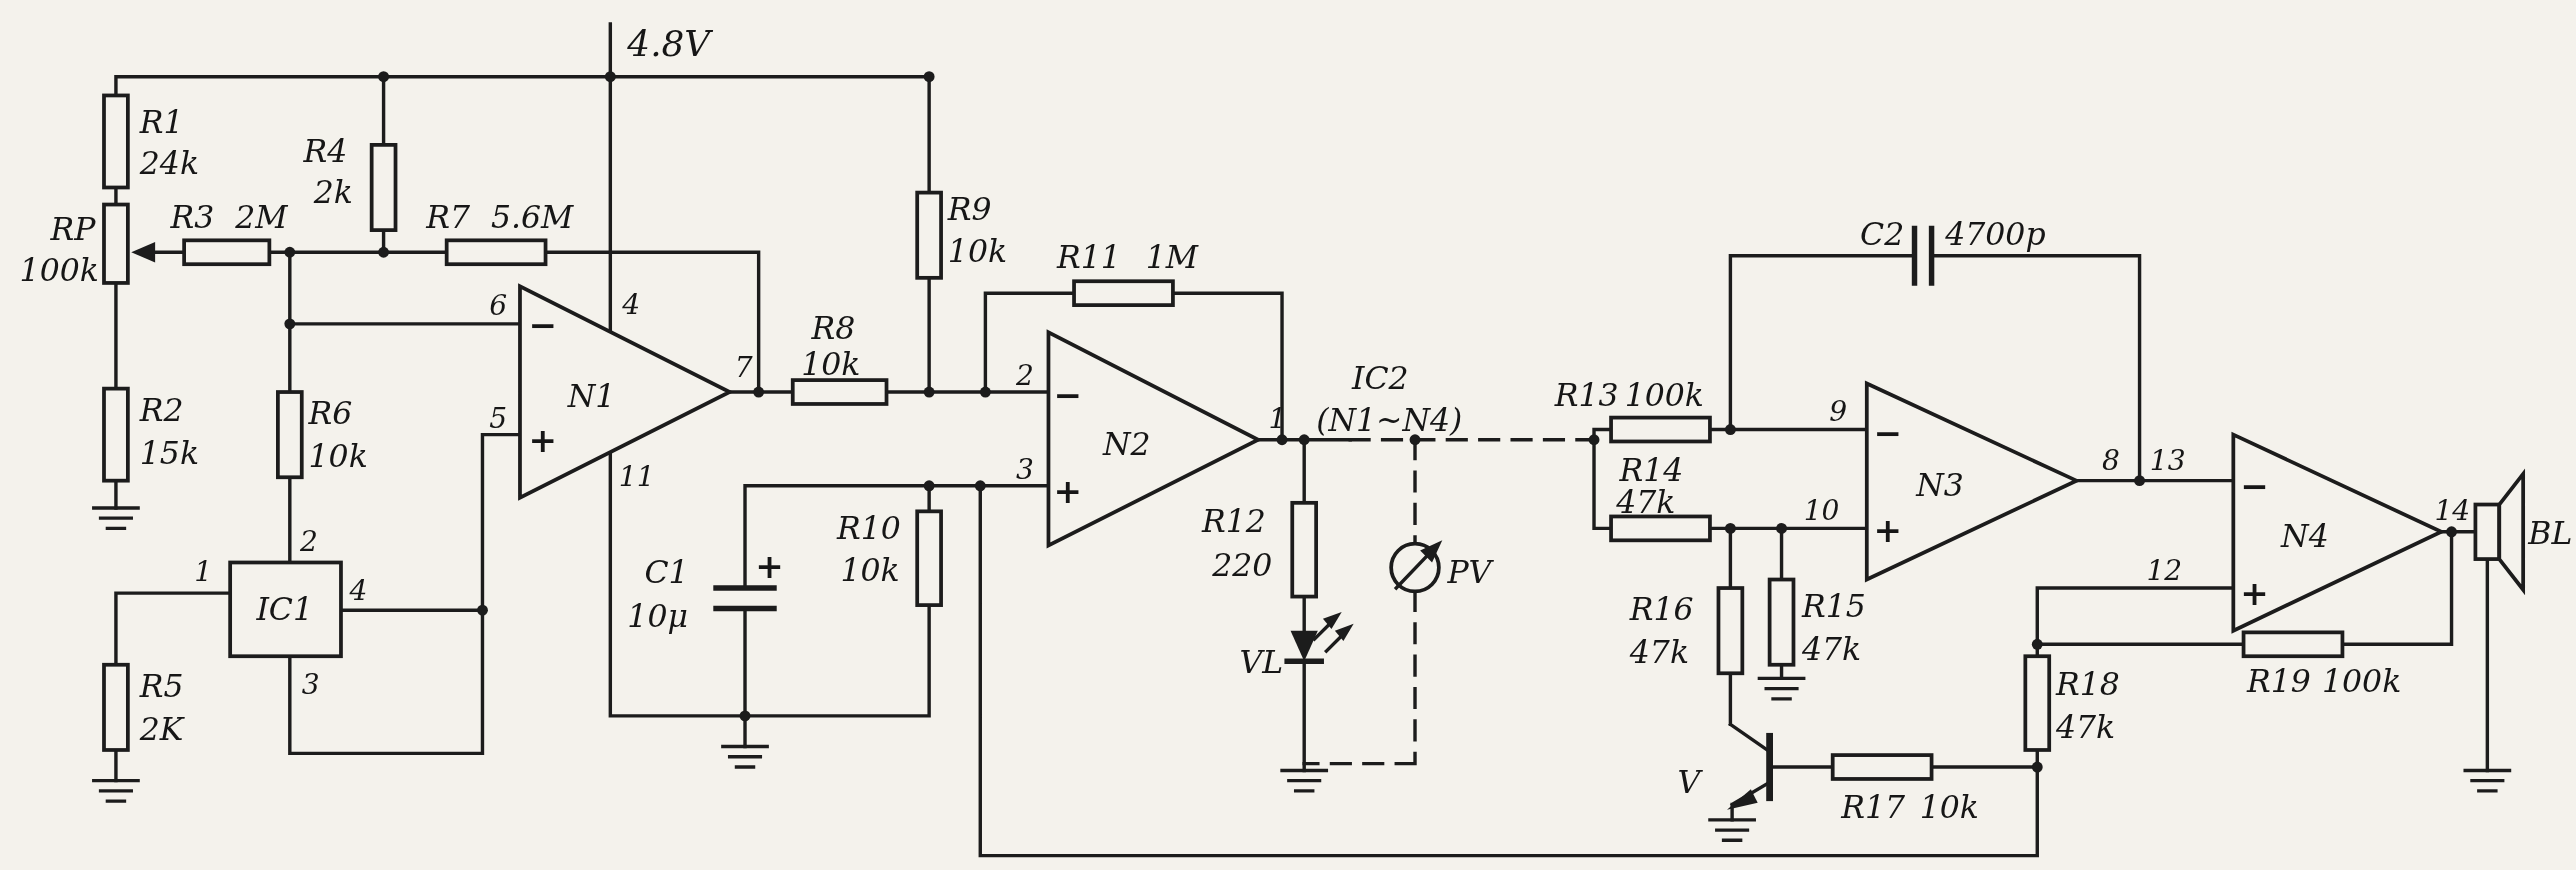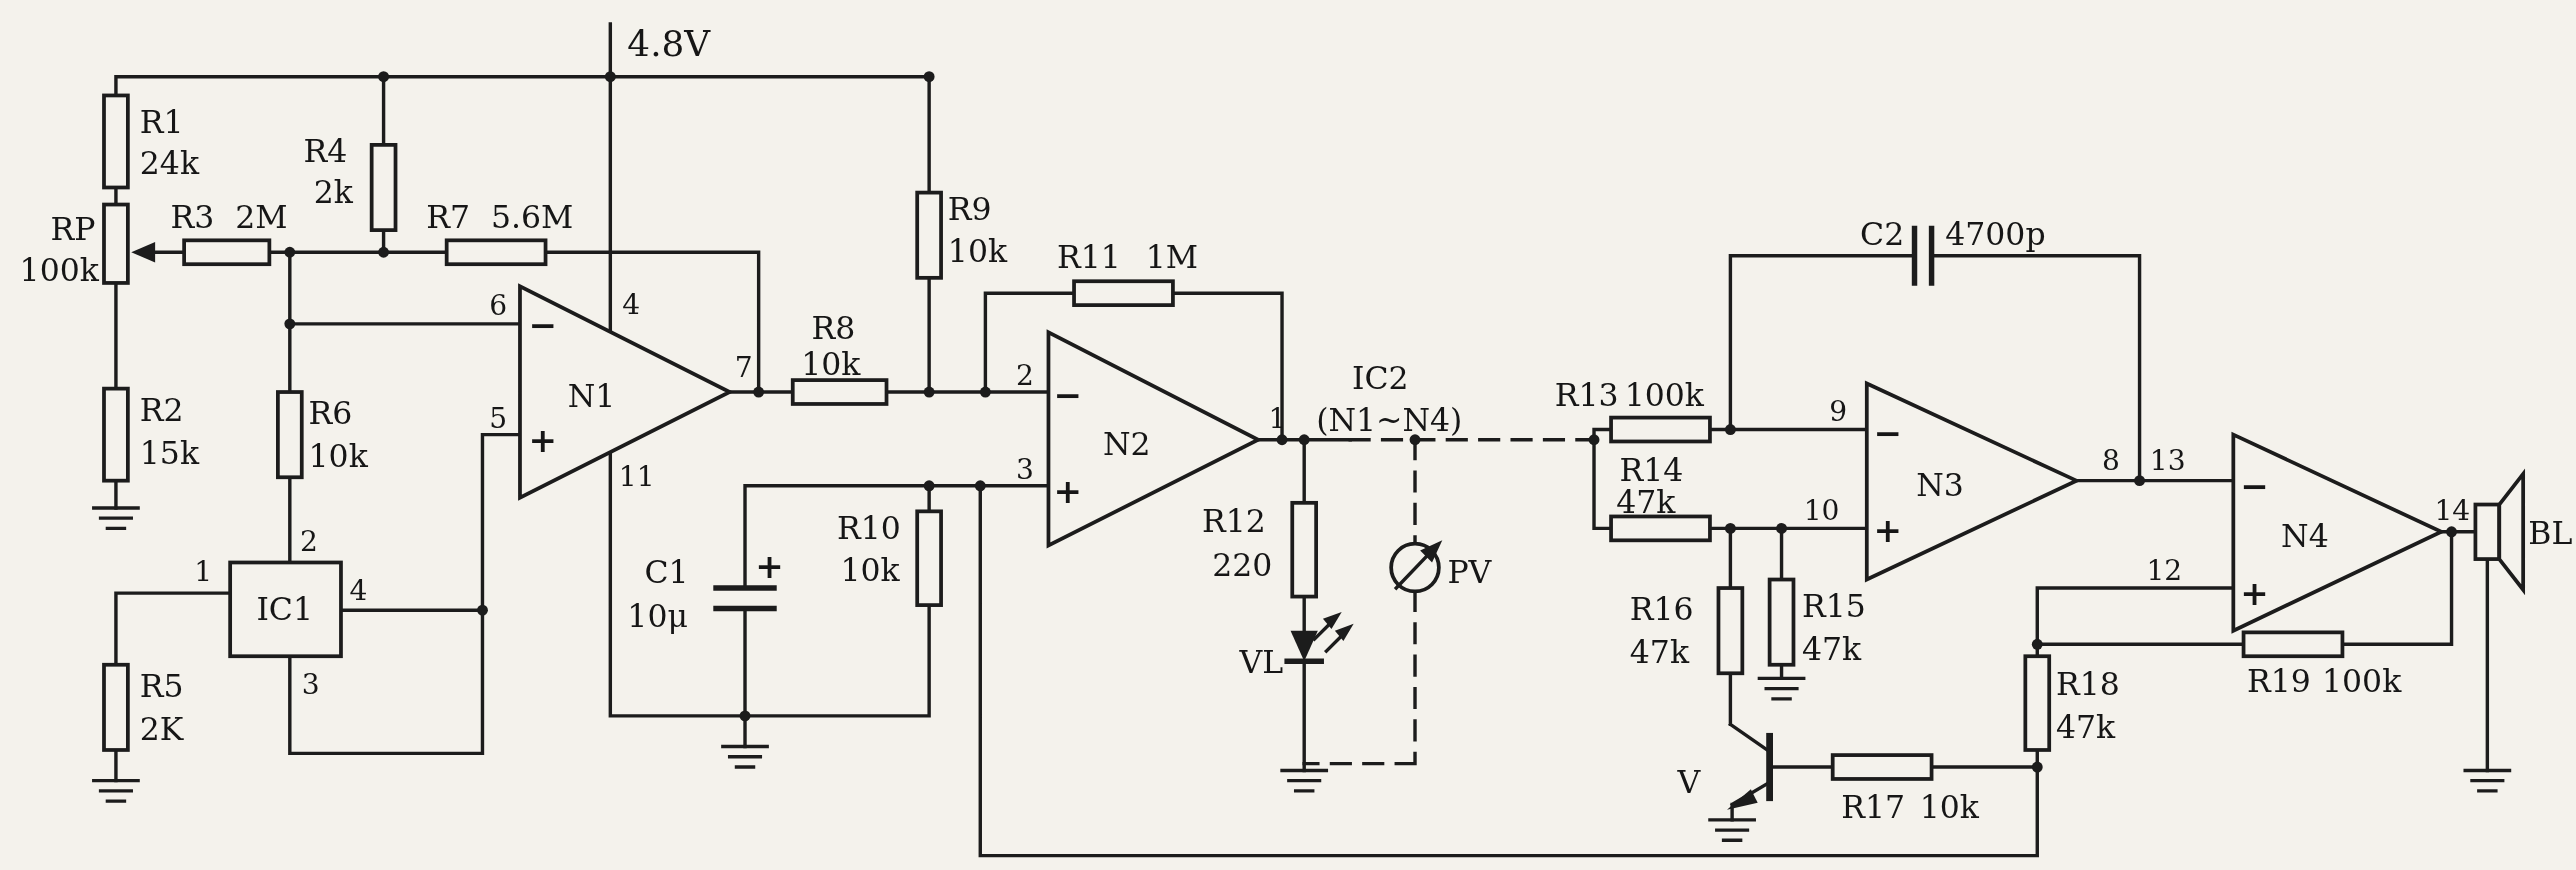--- a/index.html
+++ b/index.html
@@ -1,16 +1,16 @@
 <!DOCTYPE html>
 <html style="font-size:13.6px"><head>
 <meta charset="utf-8">
 <style>
   html,body{margin:0;padding:0;background:#e8e6e0;}
-  .page{width:2576px;height:871px;background:#f4f2ec;overflow:hidden;}
+  .page{width:2576px;height:871px;background:#f4f2ec;overflow:hidden;font-style:italic;}
   svg{display:block;}
   .wire{stroke:#1c1c1c;stroke-width:2;fill:none;stroke-linecap:square;}
   .dashed{stroke-dasharray:11 8;}
   .comp{stroke:#1c1c1c;stroke-width:2.2;fill:#f4f2ec;}
   .thick{stroke-width:3.2;}
   .bar{stroke:#1c1c1c;stroke-width:4;}
   .ink{fill:#1c1c1c;stroke:none;}
   text{font-family:"DejaVu Serif","Liberation Serif",serif;fill:#161616;}
   .lbl{font-size:18.5px;}
   .pin{font-size:16.5px;}

